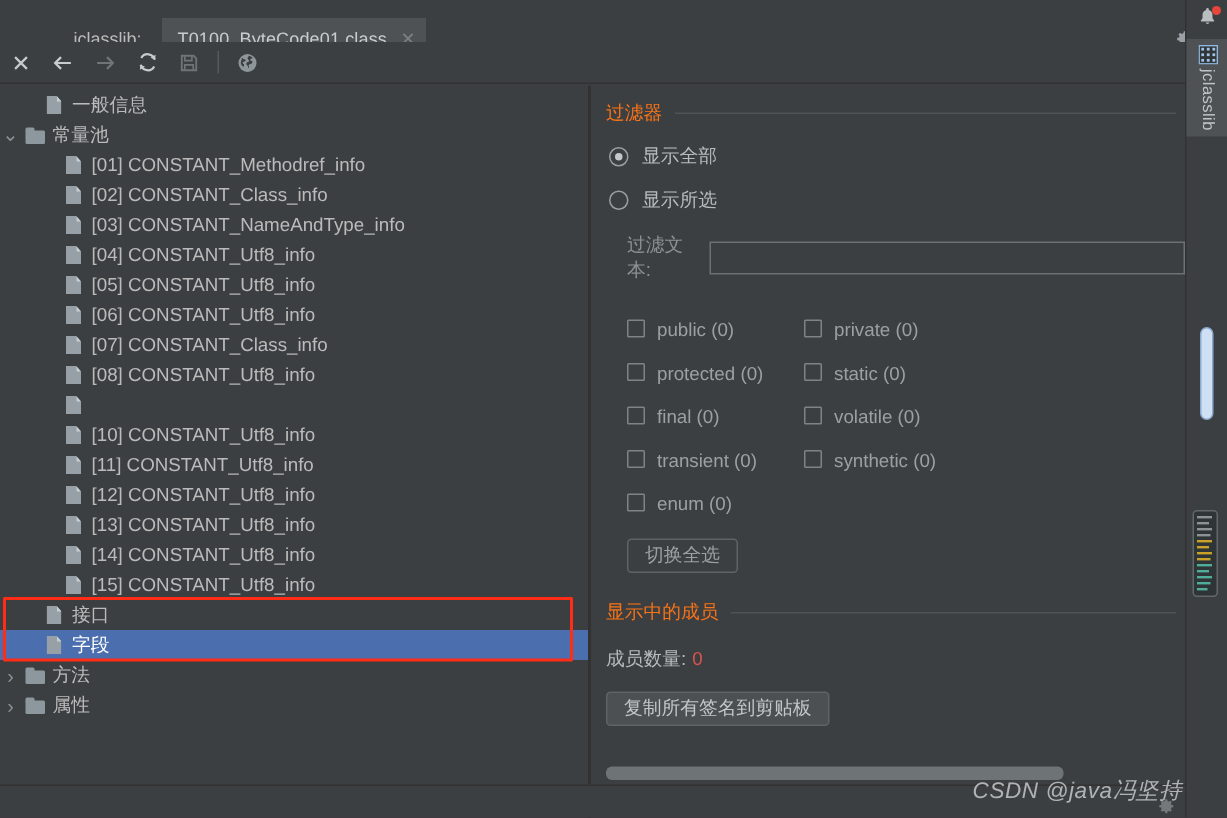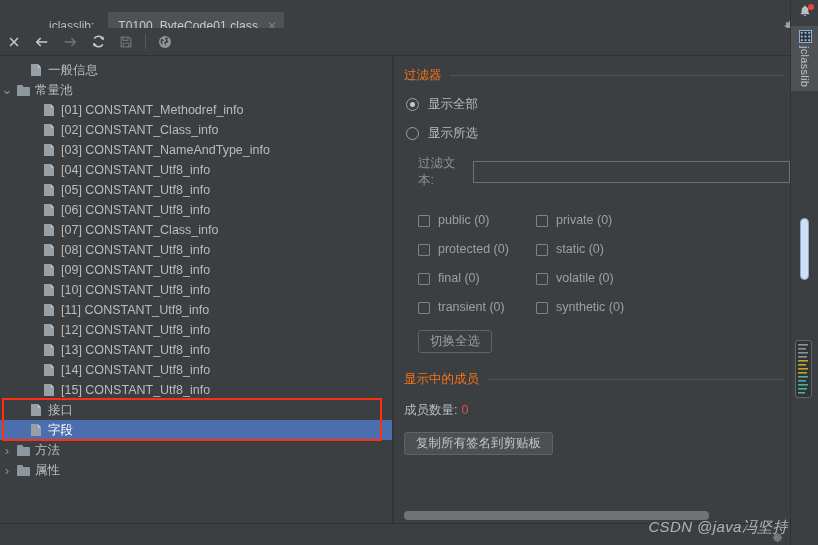--- a/index.html
+++ b/index.html
@@ -128,21 +128,21 @@
   }
   .filter-text-label { font-size: 12.5px; color: #8b9196; }
   .ftinput {
     height: 22px; width: 370px; background: #3c3f41; border: 1px solid #6b7175;
     color: #bbbbbb; font-size: 12.5px; padding: 0 5px; outline: none;
     font-family: "Liberation Sans", sans-serif;
   }
 
   .cbgrid { padding: 16px 0 0 24px; }
   .cbrow { display: flex; align-items: center; height: 29px; }
-  .cbcell { display: flex; align-items: flex-end; gap: 8px; }
+  .cbcell { display: flex; align-items: flex-start; gap: 8px; }
   .cbcell.c1 { width: 118px; }
   .checkbox {
     width: 12px; height: 12px; border: 1px solid #7d8387; background: #3c3f41;
     flex: 0 0 12px; border-radius: 1px;
   }
   .cblabel { font-size: 12.5px; color: #9aa0a4; }
 
   .btn {
     display: inline-flex; align-items: center; justify-content: center;
     height: 23px; padding: 0 11px; border: 1px solid #5e6366; border-radius: 3px;
@@ -372,21 +372,20 @@
         </div>
         <div class="row">
           <span style="width: 26px; flex: 0 0 26px;"></span>
           <span class="twisty"></span>
           <span class="icon-slot">
             <span class="doc-ico">
               <span class="body"></span>
               <span class="fold"></span>
             </span>
           </span>
-          <span class="row-label">[09] CONSTANT_Utf8_info</span>
         </div>
         <div class="row">
           <span style="width: 26px; flex: 0 0 26px;"></span>
           <span class="twisty"></span>
           <span class="icon-slot">
             <span class="doc-ico">
               <span class="body"></span>
               <span class="fold"></span>
             </span>
           </span>
@@ -551,20 +550,26 @@
           </div>
         </div>
         <div class="cbrow">
           <div class="cbcell c1">
             <span class="checkbox"></span>
             <span class="cblabel">transient (0)</span>
           </div>
           <div class="cbcell">
             <span class="checkbox"></span>
             <span class="cblabel">synthetic (0)</span>
+          </div>
+        </div>
+        <div class="cbrow">
+          <div class="cbcell c1">
+            <span class="checkbox"></span>
+            <span class="cblabel">enum (0)</span>
           </div>
         </div>
       </div>
 
     <div class="btn-wrap-toggle">
       <button class="btn">切换全选</button>
     </div>
 
     <div class="section-head" style="padding-top:18px">
       <span>显示中的成员</span>

